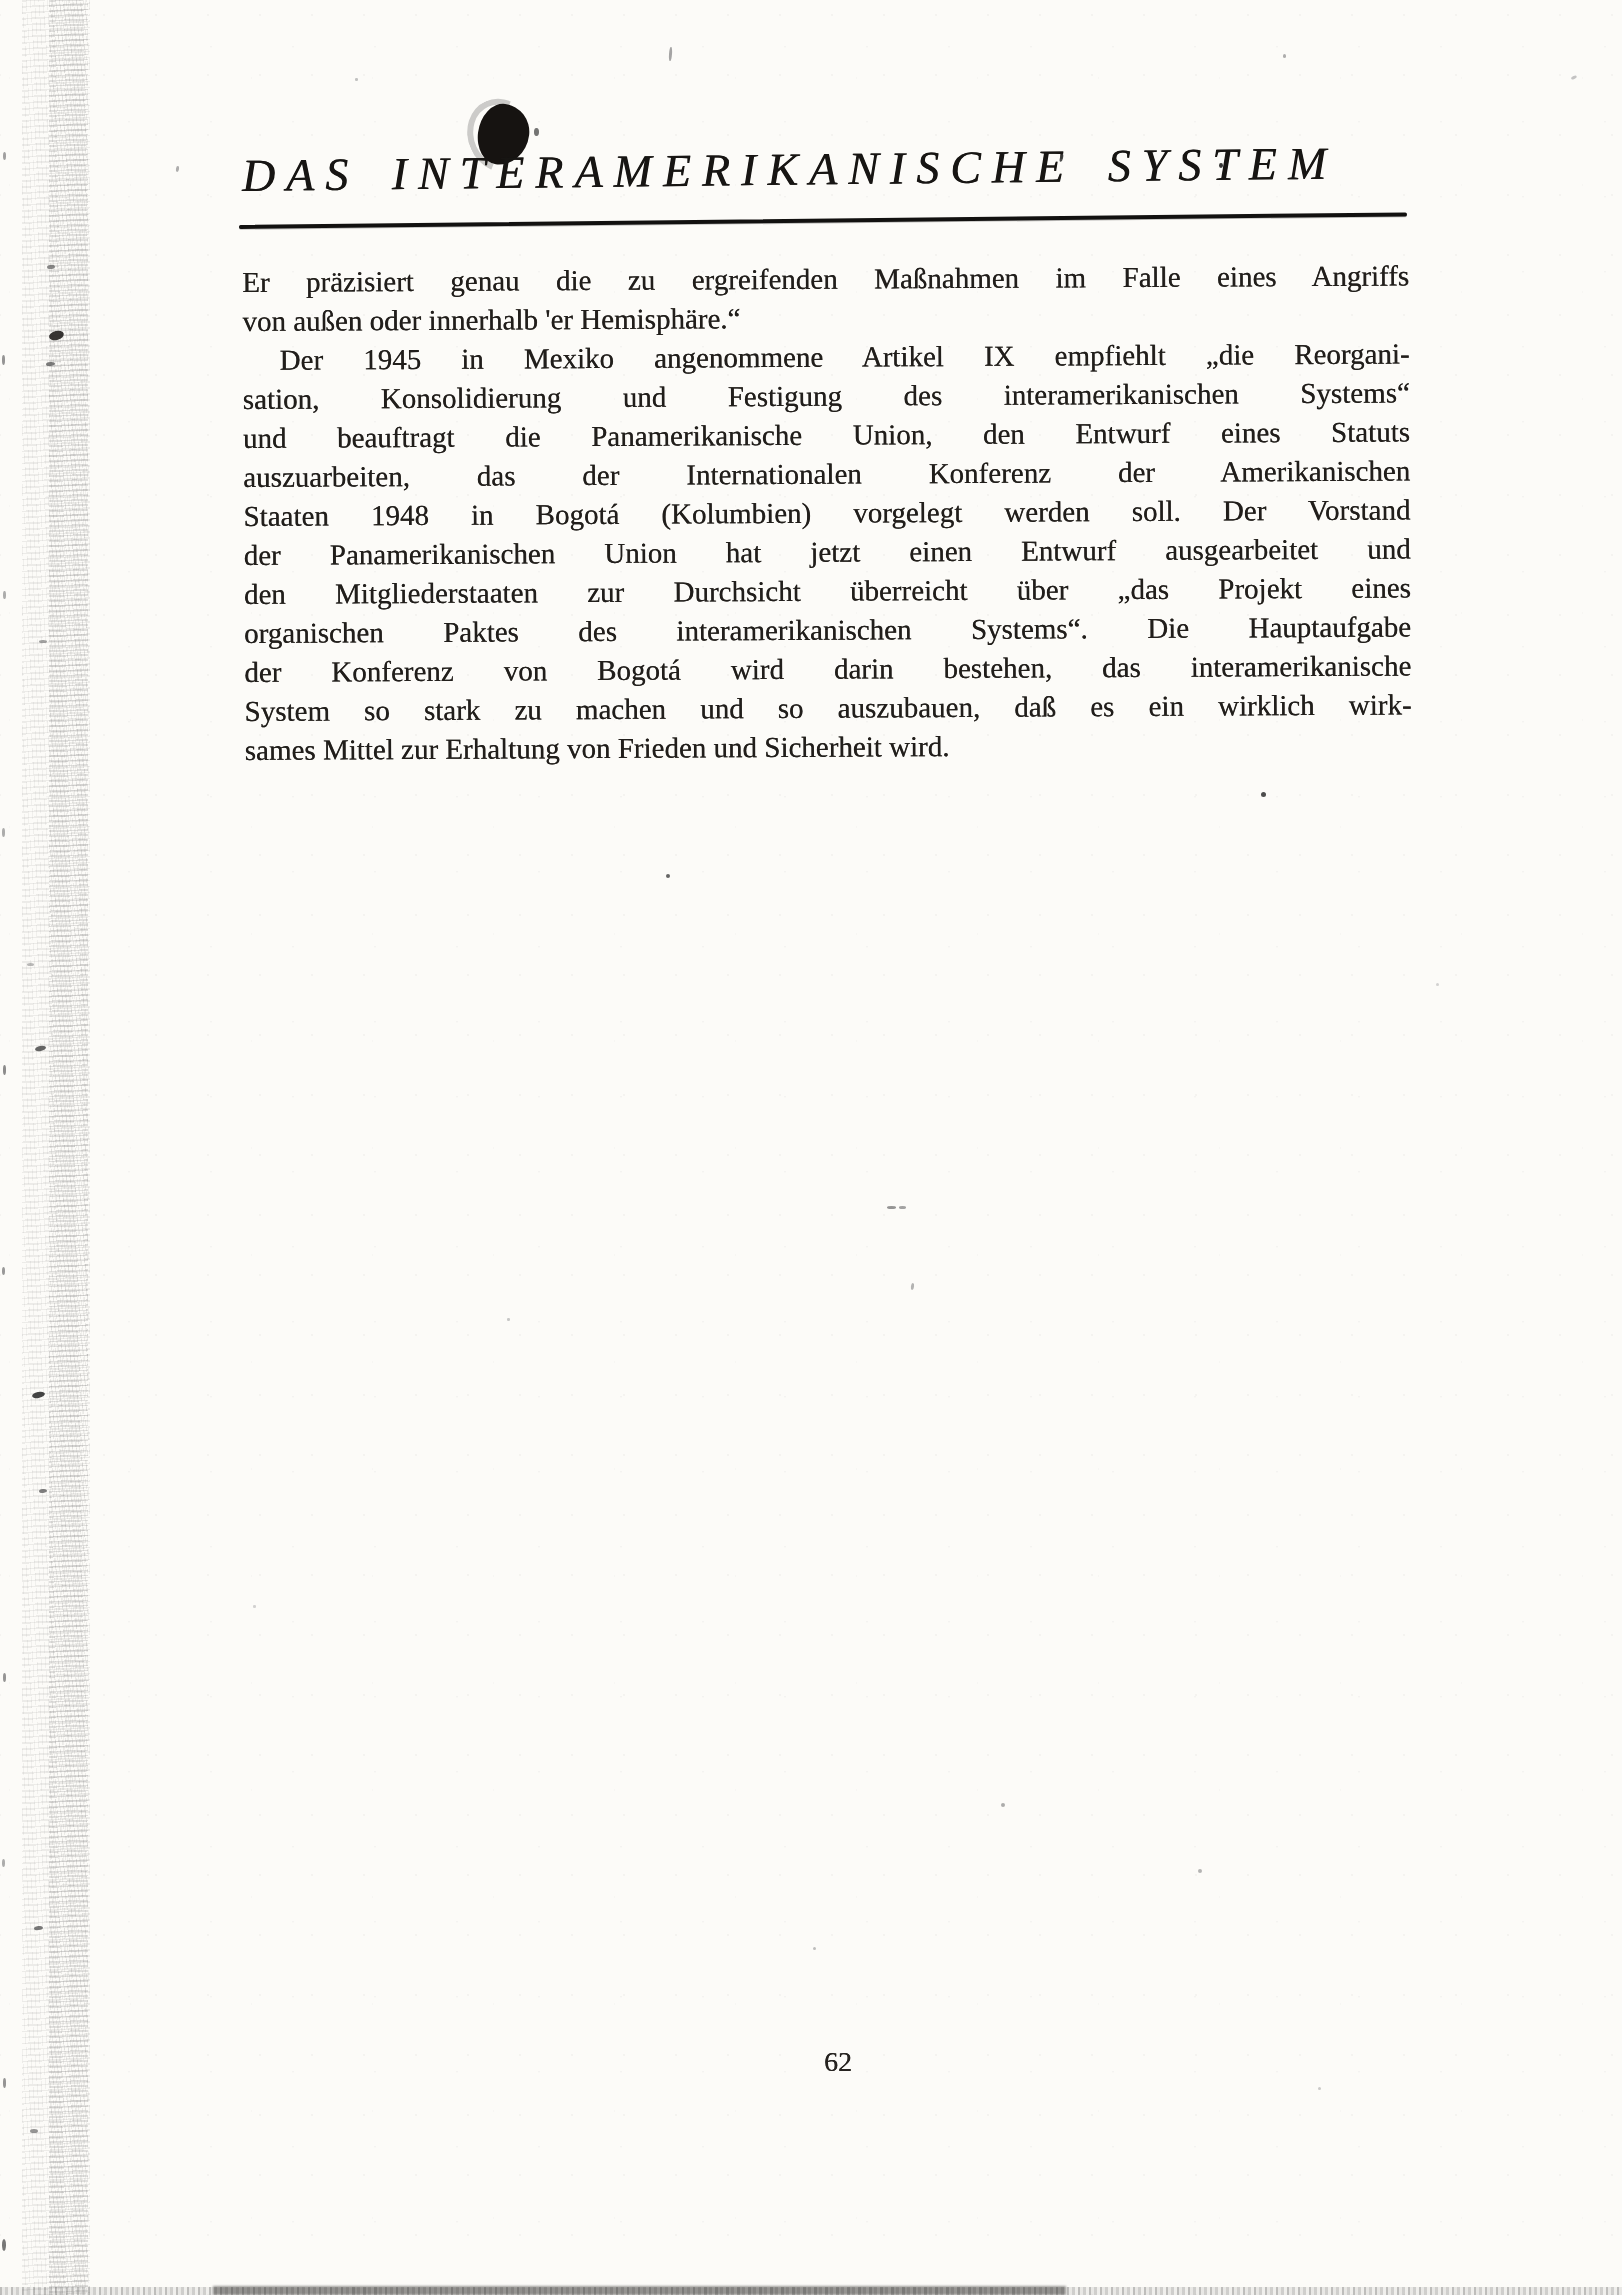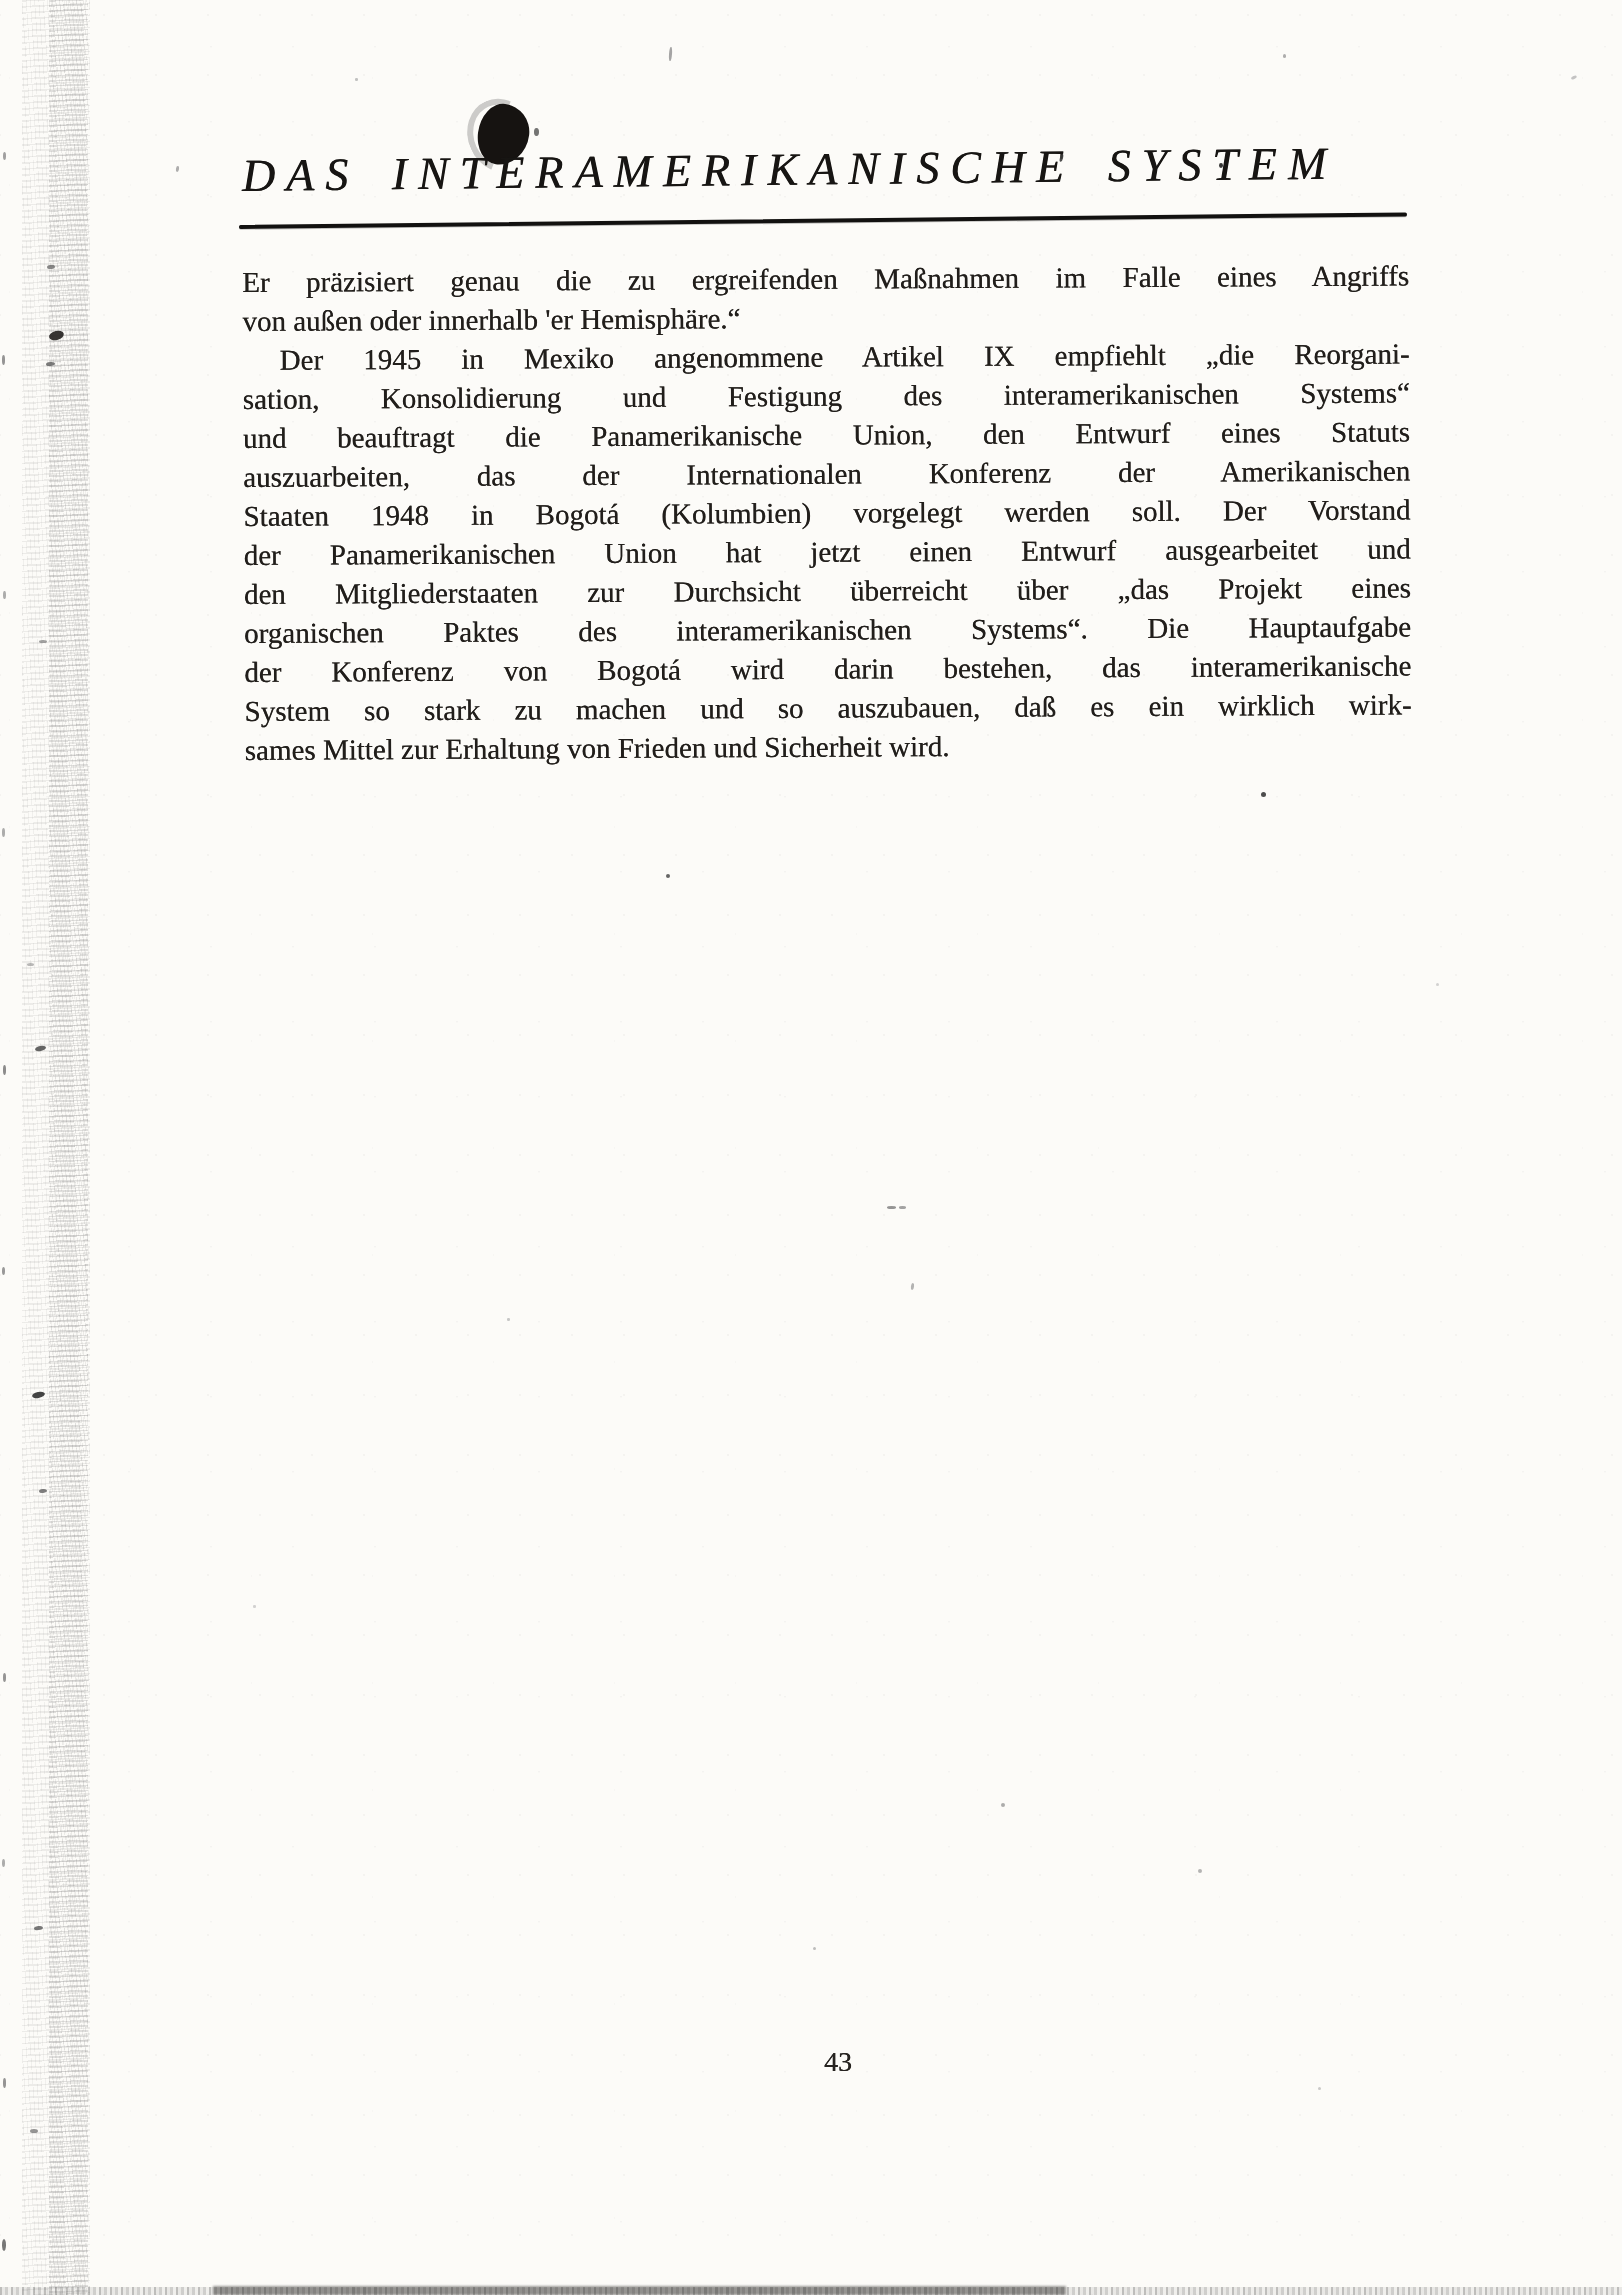--- a/index.html
+++ b/index.html
@@ -120,21 +120,21 @@
     <p class="j">auszuarbeiten, das der Internationalen Konferenz der Amerikanischen</p>
     <p class="j">Staaten 1948 in Bogotá (Kolumbien) vorgelegt werden soll. Der Vorstand</p>
     <p class="j">der Panamerikanischen Union hat jetzt einen Entwurf ausgearbeitet und</p>
     <p class="j">den Mitgliederstaaten zur Durchsicht überreicht über „das Projekt eines</p>
     <p class="j">organischen Paktes des interamerikanischen Systems“. Die Hauptaufgabe</p>
     <p class="j">der Konferenz von Bogotá wird darin bestehen, das interamerikanische</p>
     <p class="j">System so stark zu machen und so auszubauen, daß es ein wirklich wirk-</p>
     <p>sames Mittel zur Erhaltung von Frieden und Sicherheit wird.</p>
   </main>
 
-  <div class="pageno">43</div>
+  <div class="pageno">62</div>
 
   <div class="bottom-band"></div>
   <div class="bottom-band dark"></div>
 <div class="speck" style="left: 669px; top: 47px; width: 2.5px; height: 14.4px; background: rgb(142, 142, 142); opacity: 0.8; transform: rotate(4deg);"></div>
     <div class="speck" style="left: 1283px; top: 54px; width: 3.4px; height: 4.2px; background: rgb(154, 154, 154); opacity: 0.8; transform: rotate(0deg);"></div>
     <div class="speck" style="left: 1571px; top: 76px; width: 6px; height: 3.4px; background: rgb(181, 181, 181); opacity: 0.8; transform: rotate(-25deg);"></div>
     <div class="speck" style="left: 176px; top: 166px; width: 3.4px; height: 6px; background: rgb(154, 154, 154); opacity: 0.8; transform: rotate(10deg);"></div>
     <div class="speck" style="left: 1060px; top: 154px; width: 3.4px; height: 7.6px; background: rgb(60, 60, 60); opacity: 0.9; transform: rotate(14deg);"></div>
     <div class="speck" style="left: 1219px; top: 163px; width: 4.2px; height: 5px; background: rgb(43, 43, 43); opacity: 0.95; transform: rotate(0deg);"></div>
     <div class="speck" style="left: 47px; top: 265px; width: 7.6px; height: 4.2px; background: rgb(106, 106, 106); opacity: 0.8; transform: rotate(-8deg);"></div>

